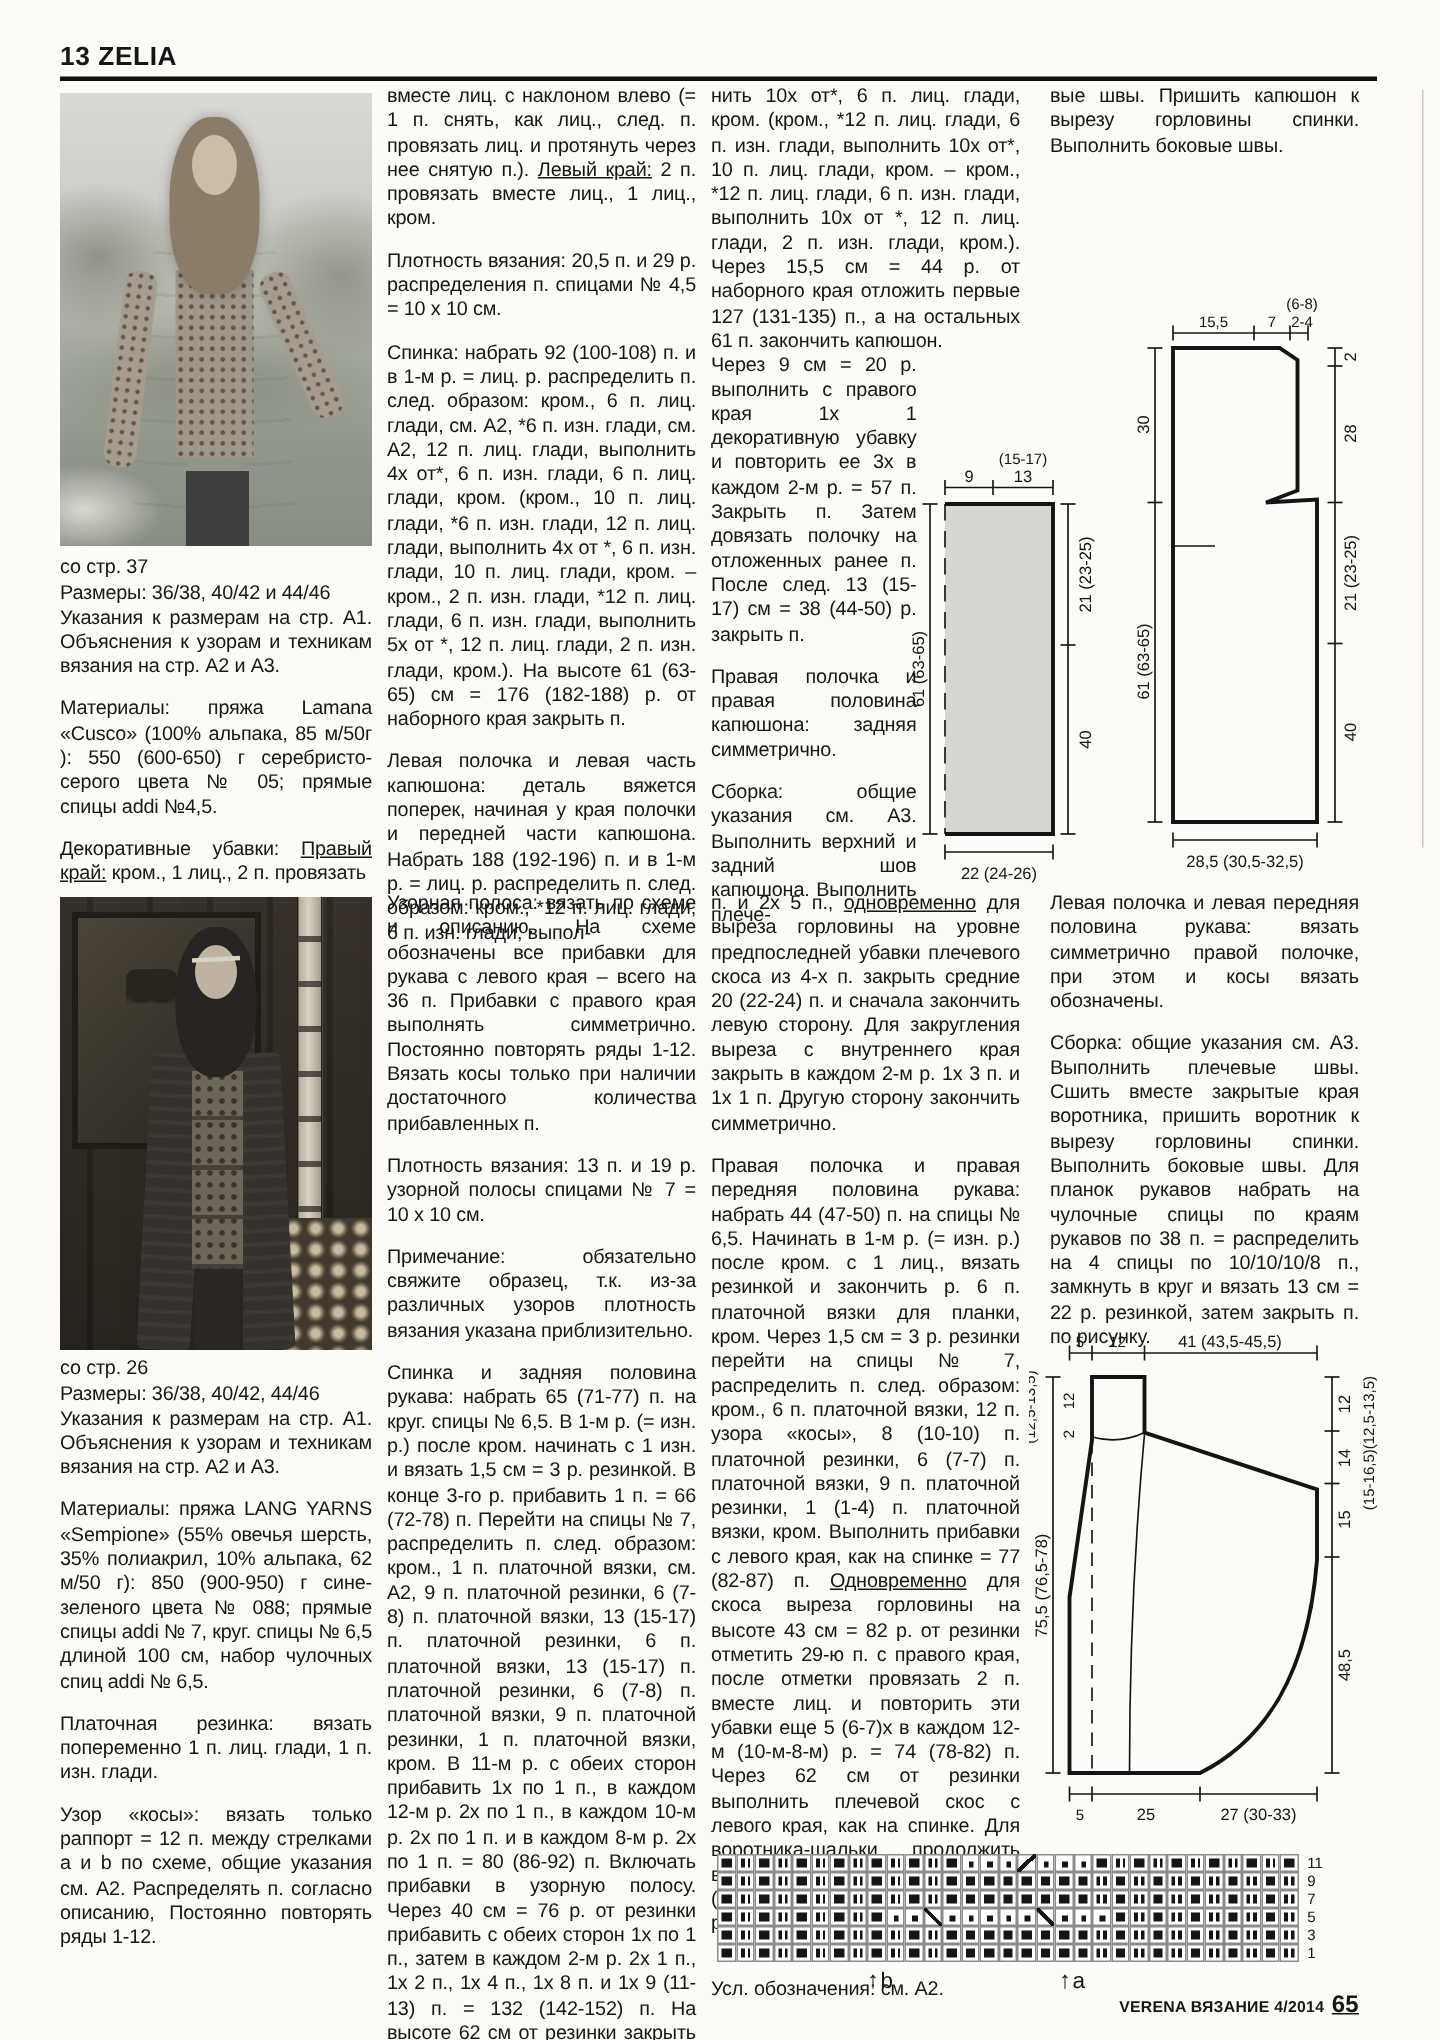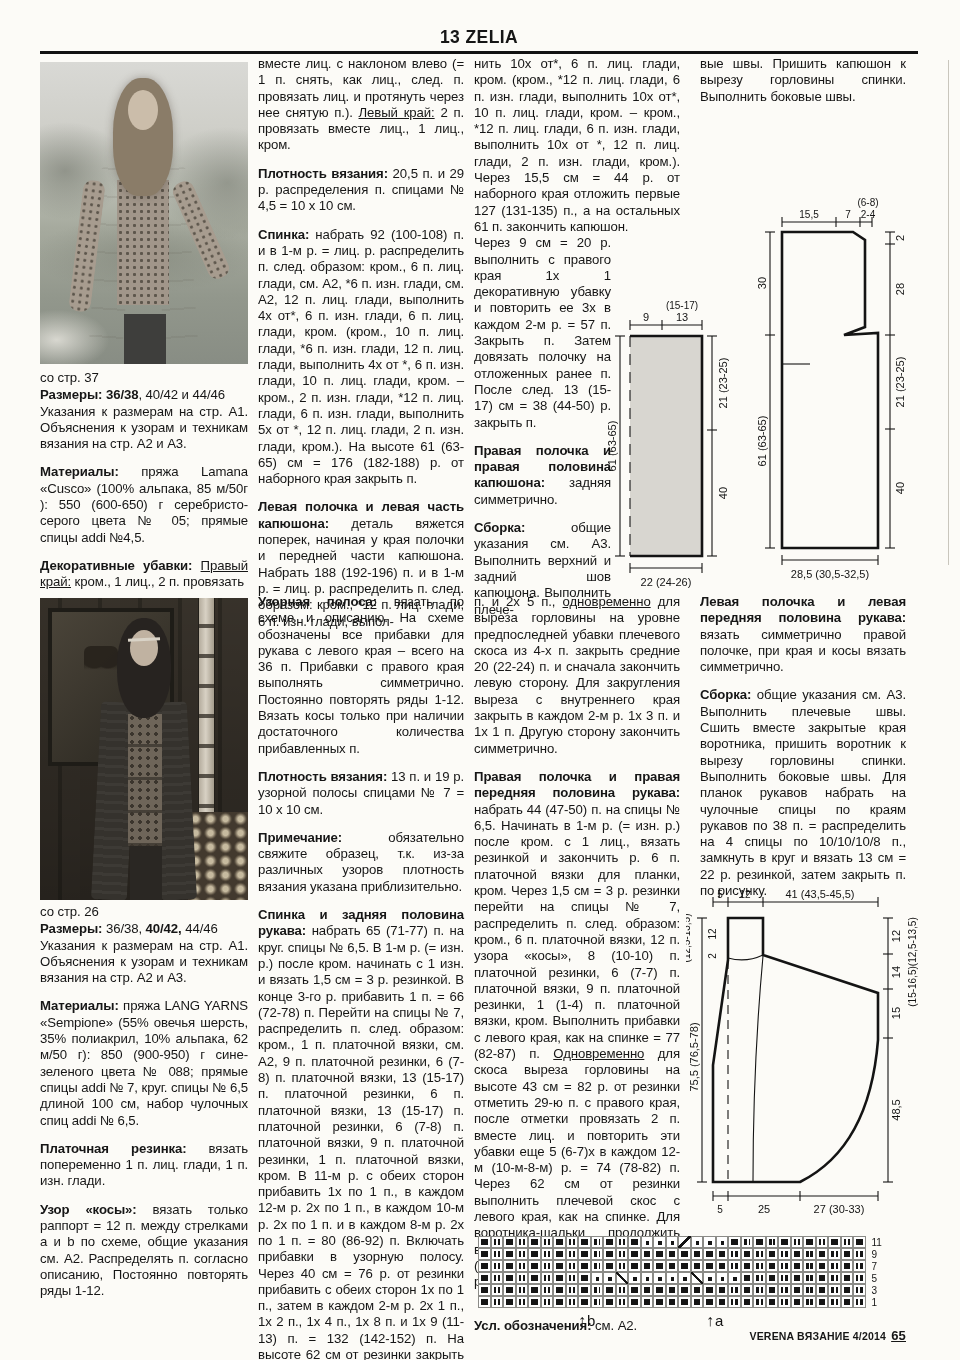--- a/index.html
+++ b/index.html
@@ -7,21 +7,21 @@
         font-family:"Liberation Sans",sans-serif;color:#161616;}
   .sec-rule{position:absolute;left:40px;width:878px;border-bottom:3px solid #121212;
             padding-bottom:3px;font-size:17.5px;font-weight:800;letter-spacing:.4px;}
   .col{position:absolute;width:206px;font-size:13.2px;line-height:16.3px;
        text-align:justify;letter-spacing:-.1px;}
   .para{margin:0 0 12px 0;}
   .para:last-child{margin-bottom:0;}
   .tight{margin-bottom:0;}
   .caption{text-align:left;margin:0 0 1px 0;}
   .narrow{width:137px;}
-  .seg-b{font-weight:700;}
+  .seg-b{font-weight:400;}
   .seg-u{text-decoration:underline;}
 
   
   .photo{position:absolute;width:208px;height:302px;overflow:hidden;}
   .photo *{position:absolute;}
   .photo-zelia{background:linear-gradient(180deg,#d9d9d5 0%,#cfcfc9 22%,#bcbfb5 40%,
                #a6aa9e 55%,#92978c 78%,#888d84 100%);}
   .pz-blur{left:0;top:0;right:0;bottom:0;background:
       radial-gradient(90px 70px at 12% 36%, rgba(88,92,82,.45), transparent 70%),
       radial-gradient(100px 80px at 90% 40%, rgba(88,92,82,.40), transparent 70%),
@@ -99,29 +99,29 @@
   .c-bs::after{content:"";position:absolute;left:-1px;right:-1px;top:-1px;bottom:-1px;
         background:linear-gradient(to bottom right,transparent 42%,#151515 42% 58%,transparent 58%);}
   .c-fs::after{content:"";position:absolute;left:-1px;right:-1px;top:-1px;bottom:-1px;
         background:linear-gradient(to top right,transparent 42%,#151515 42% 58%,transparent 58%);}
   .rownum{font-size:10px;margin-left:6px;width:16px;text-align:left;color:#141414;}
   .chart-arrow{position:absolute;top:76px;font-size:15px;color:#141414;display:flex;align-items:baseline;}
   .chart-arrow .up{font-size:16px;font-weight:700;margin-right:1px;}
 
   .footer{position:absolute;left:560px;top:1328px;width:346px;text-align:right;
           font-size:10.5px;font-weight:700;letter-spacing:.2px;}
-  .footer .pageno{font-size:13px;margin-left:5px;font-weight:800;text-decoration:underline;}
+  .footer .pageno{font-size:16px;margin-left:5px;font-weight:800;text-decoration:underline;}
   .page-edge{position:absolute;right:11px;top:60px;width:1.5px;height:505px;background:#c9c6bd;}
 </style>
 </head>
 <body>
 
 <div class="page">
 
-  <div class="sec-rule" style="top:27px;text-align:center;">
+  <div class="sec-rule" style="top:27px;">
     <span>13 ZELIA</span>
   </div>
 
   <div class="photo photo-zelia" style="left:40px;top:62px;">
     <div class="pz-blur"></div>
     <div class="pz-vest-l"></div>
     <div class="pz-vest-r"></div>
     <div class="pz-arm-l"></div>
     <div class="pz-arm-r"></div>
     <div class="pz-blouse"></div>
@@ -249,21 +249,21 @@
     <p class="para"><span class="seg-b">Спинка и задняя половина рукава:</span><span> набрать 65 (71-77) п. на круг. спицы № 6,5. В 1-м р. (= изн. р.) после кром. начинать с 1 изн. и вязать 1,5 см = 3 р. резинкой. В конце 3-го р. прибавить 1 п. = 66 (72-78) п. Перейти на спицы № 7, распределить п. след. образом: кром., 1 п. платочной вязки, см. А2, 9 п. платочной резинки, 6 (7-8) п. платочной вязки, 13 (15-17) п. платочной резинки, 6 п. платочной вязки, 13 (15-17) п. платочной резинки, 6 (7-8) п. платочной вязки, 9 п. платочной резинки, 1 п. платочной вязки, кром. В 11-м р. с обеих сторон прибавить 1х по 1 п., в каждом 12-м р. 2х по 1 п., в каждом 10-м р. 2х по 1 п. и в каждом 8-м р. 2х по 1 п. = 80 (86-92) п. Включать прибавки в узорную полосу. Через 40 см = 76 р. от резинки прибавить с обеих сторон 1х по 1 п., затем в каждом 2-м р. 2х 1 п., 1х 2 п., 1х 4 п., 1х 8 п. и 1х 9 (11-13) п. = 132 (142-152) п. На высоте 62 см от резинки закрыть для плечевых скосов с обеих сторон в каждом 2-м р. 6х 3 п., 6 (7-8)х 4</span></p>
   </div>
 
   <div class="col" style="left:474px;top:594px;">
     <p class="para"><span>п. и 2х 5 п., </span><span class="seg-u">одновременно</span><span> для выреза горловины на уровне предпоследней убавки плечевого скоса из 4-х п. закрыть средние 20 (22-24) п. и сначала закончить левую сторону. Для закругления выреза с внутреннего края закрыть в каждом 2-м р. 1х 3 п. и 1х 1 п. Другую сторону закончить симметрично.</span></p>
     <p class="para"><span class="seg-b">Правая полочка и правая передняя половина рукава:</span><span> набрать 44 (47-50) п. на спицы № 6,5. Начинать в 1-м р. (= изн. р.) после кром. с 1 лиц., вязать резинкой и закончить р. 6 п. платочной вязки для планки, кром. Через 1,5 см = 3 р. резинки перейти на спицы № 7, распределить п. след. образом: кром., 6 п. платочной вязки, 12 п. узора «косы», 8 (10-10) п. платочной резинки, 6 (7-7) п. платочной вязки, 9 п. платочной резинки, 1 (1-4) п. платочной вязки, кром. Выполнить прибавки с левого края, как на спинке = 77 (82-87) п. </span><span class="seg-u">Одновременно</span><span> для скоса выреза горловины на высоте 43 см = 82 р. от резинки отметить 29-ю п. с правого края, после отметки провязать 2 п. вместе лиц. и повторить эти убавки еще 5 (6-7)х в каждом 12-м (10-м-8-м) р. = 74 (78-82) п. Через 62 см от резинки выполнить плечевой скос с левого края, как на спинке. Для воротника-шальки продолжить вязать оставшиеся 22 п. еще 12 (12,5-13,5) см = 23 (26-28) р. по рисунку, затем закрыть п.</span></p>
     <p class="para" style="margin-top:28px;"><span class="seg-b">Усл. обозначения:</span><span> см. А2.</span></p>
   </div>
 
   <div class="col" style="left:700px;top:594px;">
-    <p class="para"><span class="seg-b">Левая полочка и левая передняя половина рукава:</span><span> вязать симметрично правой полочке, при края и косы вязать симметрично.</span></p>
+    <p class="para"><span class="seg-b">Левая полочка и левая передняя половина рукава:</span><span> вязать симметрично правой полочке, при этом и косы вязать обозначены.</span></p>
     <p class="para"><span class="seg-b">Сборка:</span><span> общие указания см. А3. Выполнить плечевые швы. Сшить вместе закрытые края воротника, пришить воротник к вырезу горловины спинки. Выполнить боковые швы. Для планок рукавов набрать на чулочные спицы по краям рукавов по 38 п. = распределить на 4 спицы по 10/10/10/8 п., замкнуть в круг и вязать 13 см = 22 р. резинкой, затем закрыть п. по рисунку.</span></p>
   </div>
 
   <svg class="diag" style="left:686px;top:872px;width:252px;height:348px;" viewBox="0 0 252 348">
     <path class="outline" d="M42,46 L77,46 L77,83 L192,121 L192,168 C186,244 158,288 114,310 L27,310 L27,193 L42,88 Z"></path>
     <path class="thin" d="M42,86 Q60,91 77,83"></path>
     <line class="thin" x1="42" y1="88" x2="42" y2="310" stroke-dasharray="9 6" stroke-width="1.4"></line>
     <path class="thin" d="M77,84 C70,160 67,240 67,310"></path>
     <line class="m" x1="27" y1="30" x2="192" y2="30"></line>
     <line class="m" x1="27" y1="25" x2="27" y2="35"></line>

